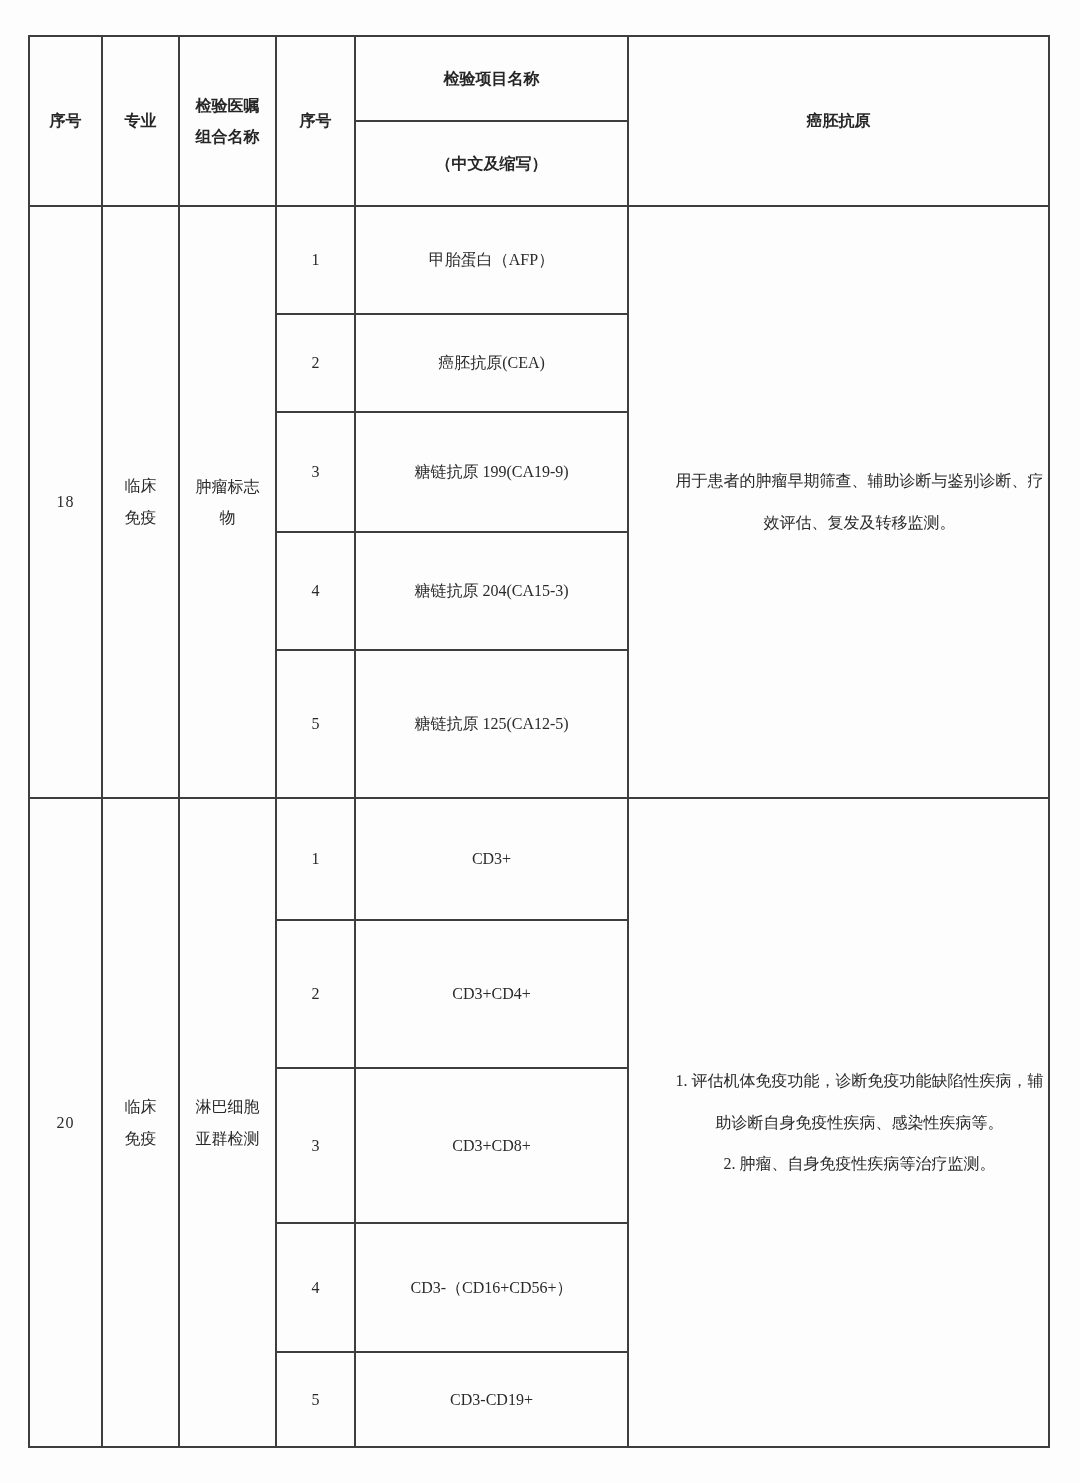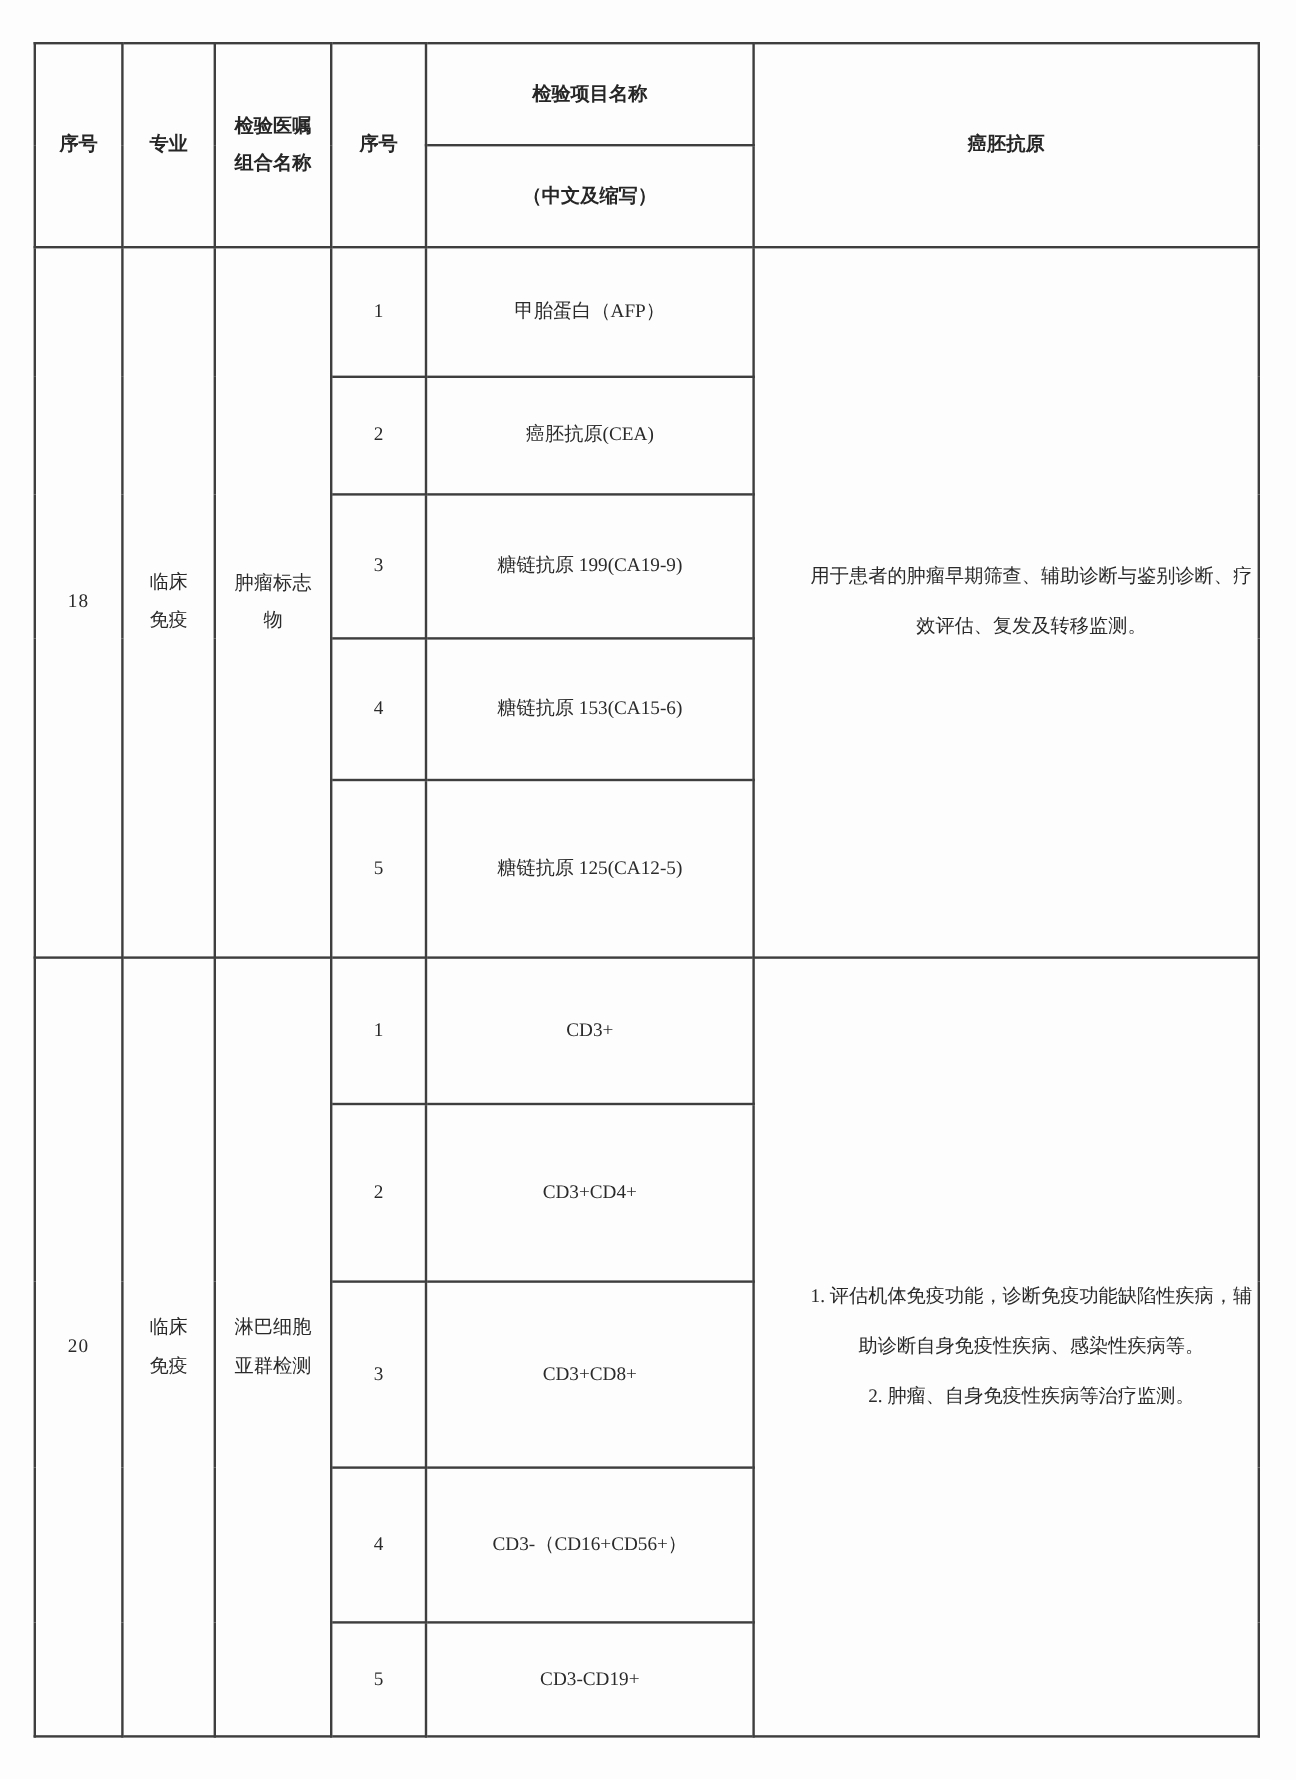--- a/index.html
+++ b/index.html
@@ -107,21 +107,21 @@
       <tr style="height:98px">
         <td class="no-cell">2</td>
         <td class="name-cell">癌胚抗原(CEA)</td>
       </tr>
       <tr style="height:120px">
         <td class="no-cell">3</td>
         <td class="name-cell">糖链抗原 199(CA19-9)</td>
       </tr>
       <tr style="height:118px">
         <td class="no-cell">4</td>
-        <td class="name-cell">糖链抗原 153(CA15-6)</td>
+        <td class="name-cell">糖链抗原 204(CA15-3)</td>
       </tr>
       <tr style="height:148px">
         <td class="no-cell">5</td>
         <td class="name-cell">糖链抗原 125(CA12-5)</td>
       </tr>
 
       <tr style="height:122px">
         <td rowspan="5" class="seq-cell">20</td>
         <td rowspan="5" class="body-center"><span class="w44">临床免疫</span></td>
         <td rowspan="5" class="body-center"><span class="w66">淋巴细胞亚群检测</span></td>

